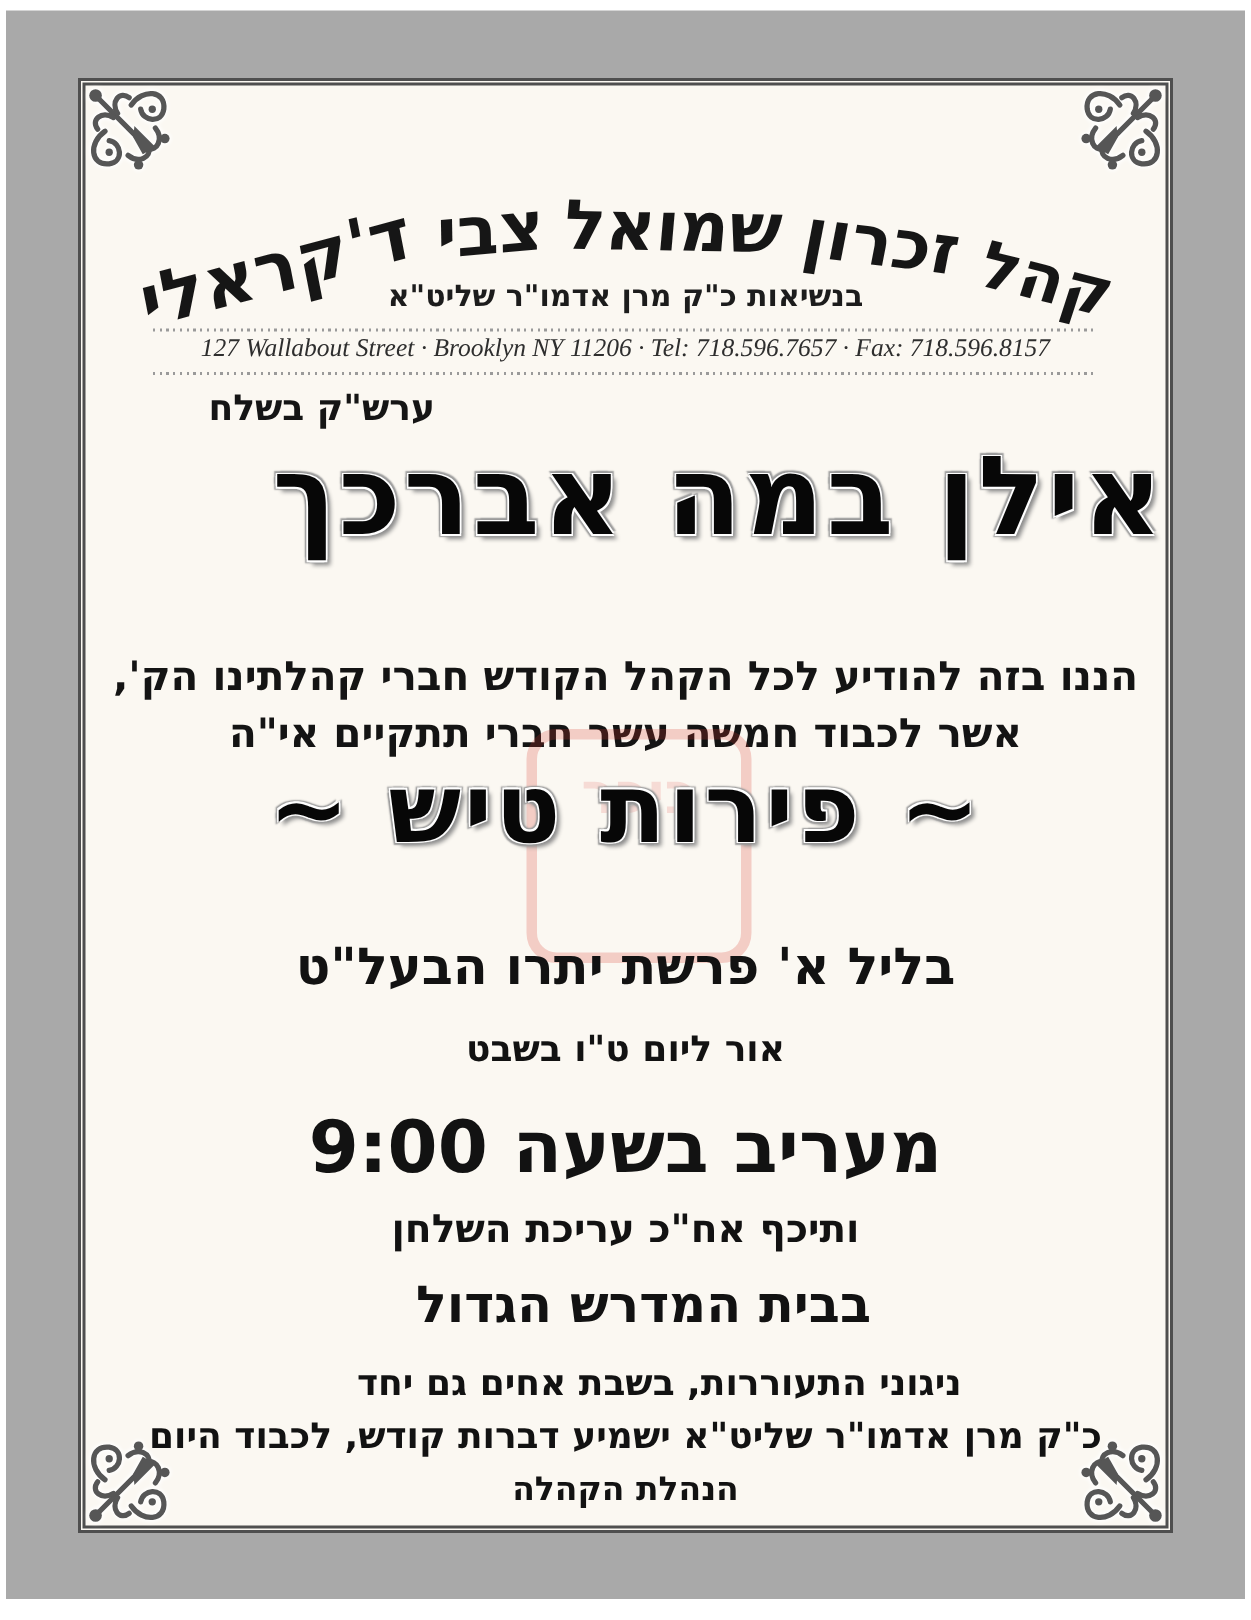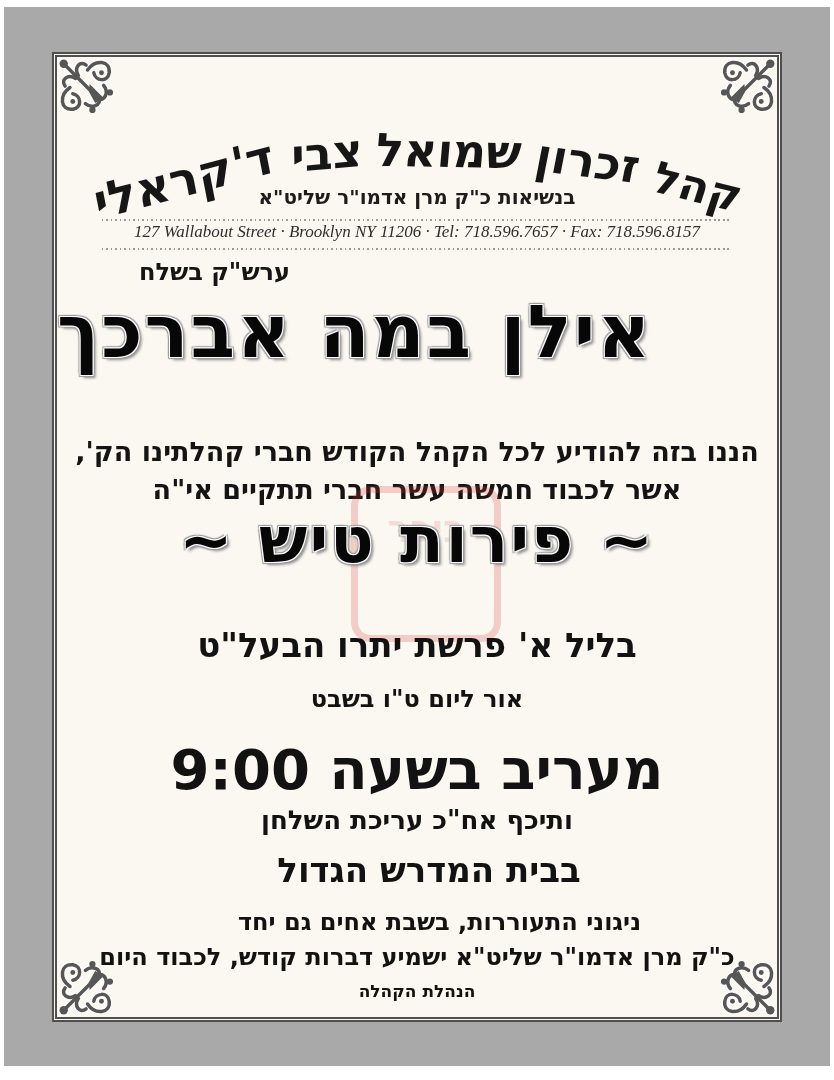--- a/index.html
+++ b/index.html
@@ -94,21 +94,21 @@
     top: 201px; left: 82px;
     font-size: 24px;
     font-weight: bold;
     color: #151515;
   }
 
   .main-title {
     position: absolute;
     top: 232px; left: 0; right: 0;
     margin: 0;
-    text-align: left;
+    text-align: right;
     font-size: 73px;
     font-weight: bold;
     letter-spacing: 2px;
     color: #070707;
     text-shadow:
       -1px -1px 0 #ffffff, 1px -1px 0 #ffffff, -1px 1px 0 #ffffff, 1px 1px 0 #ffffff,
       -2px -2px 1px #9b9b9b, 2px -2px 1px #9b9b9b, -2px 2px 1px #9b9b9b, 3px 3px 3px #8b8b8b;
   }
 
   .announce {
@@ -153,26 +153,26 @@
     color: #070707;
     z-index: 2;
     text-shadow:
       -1px -1px 0 #ffffff, 1px -1px 0 #ffffff, -1px 1px 0 #ffffff, 1px 1px 0 #ffffff,
       -2px -2px 1px #9b9b9b, 2px -2px 1px #9b9b9b, -2px 2px 1px #9b9b9b, 3px 3px 3px #8b8b8b;
   }
 
   .line { position: absolute; left: 0; right: 0; text-align: center; color: #121212; font-weight: bold; }
   .event-night  { top: 568px; font-size: 34px; }
   .event-date   { top: 628px; font-size: 24px; }
-  .maariv       { top: 680px; font-size: 56px; }
+  .maariv       { top: 680px; font-size: 48px; }
   .shulchan     { top: 748px; font-size: 26px; }
   .location     { top: 793px; font-size: 34px; padding-left: 24px; }
   .niggunim     { top: 851px; font-size: 24px; margin-left: 45px; }
   .rebbe        { top: 886px; font-size: 24px; }
-  .signature    { top: 924px; font-size: 17px; }
+  .signature    { top: 924px; font-size: 22px; }
 </style>
 </head>
 <body>
 
 <svg width="0" height="0" style="position:absolute" aria-hidden="true">
   <defs>
     <symbol id="flourish" viewBox="0 0 100 100">
       <g fill="none" stroke="#565656" stroke-width="5" stroke-linecap="round">
         <path d="M20 20 L66 66"></path>
         <path d="M30 55 C14 66 16 88 34 86 C48 84 46 66 34 64"></path>

